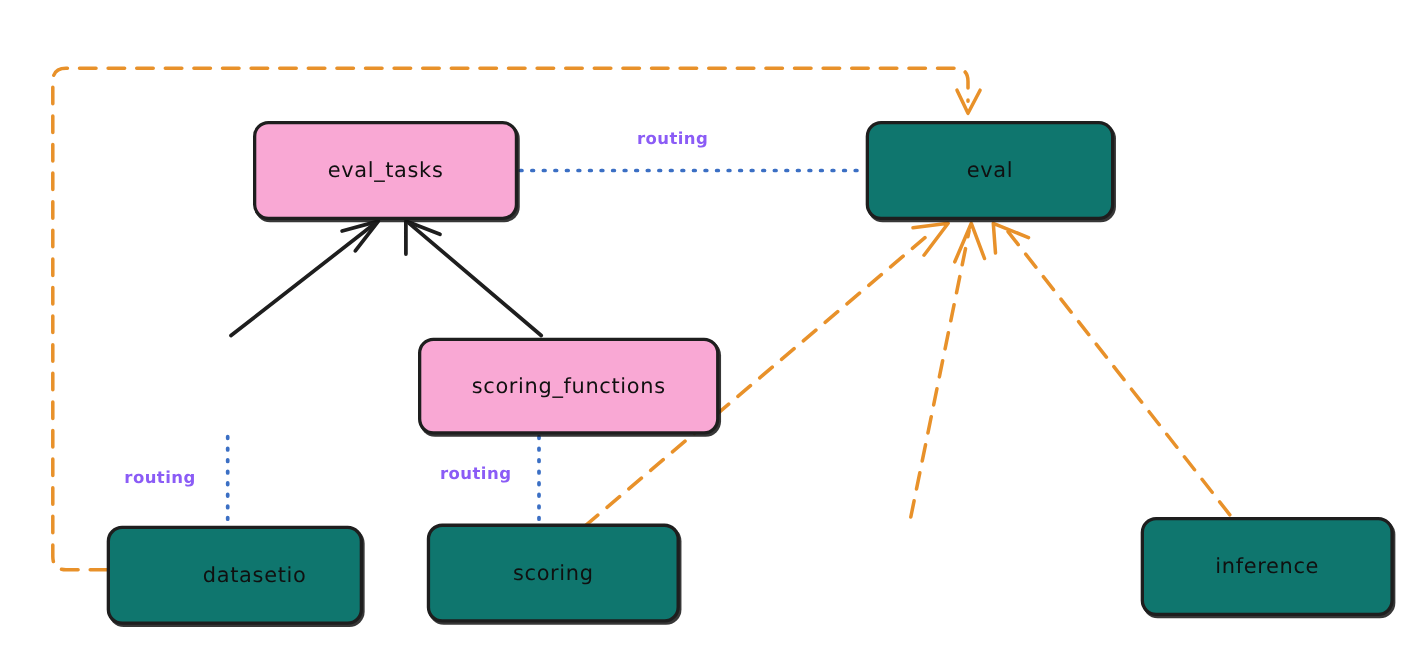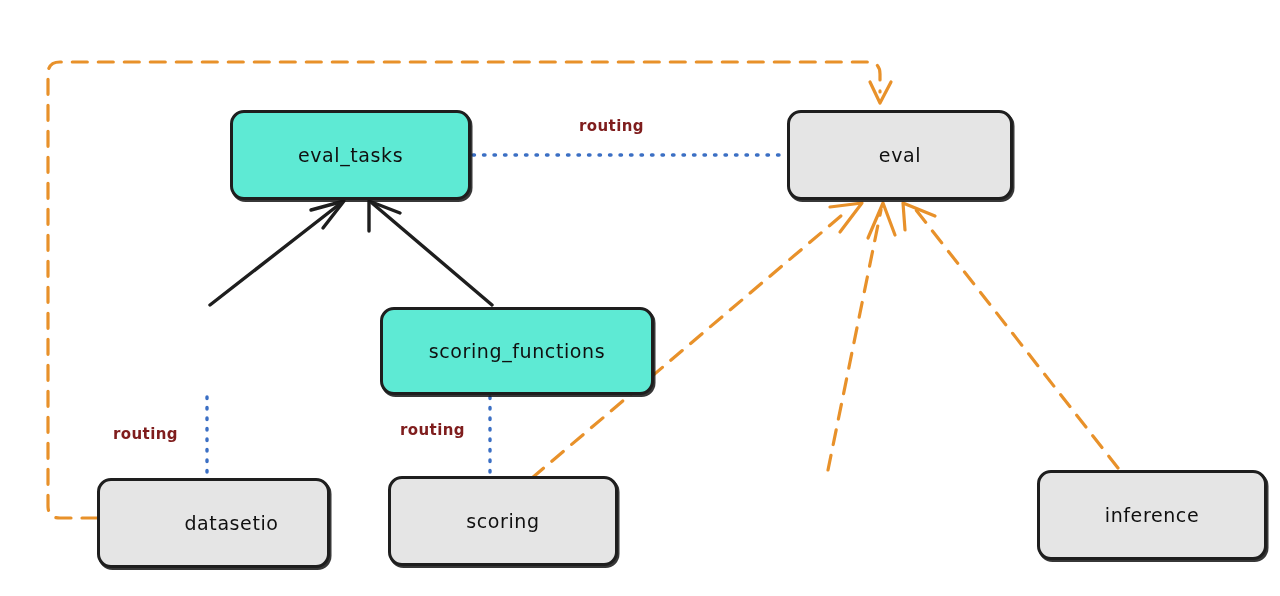--- a/index.html
+++ b/index.html
@@ -30,39 +30,39 @@
     box-sizing: border-box;
     border: 3px solid #1e1e1e;
     border-radius: 14px;
     display: flex;
     align-items: center;
     justify-content: center;
     z-index: 5;
     box-shadow: 1.5px 2px 0 0 rgba(20,20,20,0.85);
   }
   .node-blue {
-    background: #5eead4;
+    background: #f9a8d4;
   }
   .node-green {
-    background: #e5e5e5;
+    background: #0f766e;
   }
   .node-label {
     font-family: "DejaVu Sans", sans-serif;
     font-size: 19px;
     letter-spacing: 0.6px;
     color: #101010;
     white-space: nowrap;
     user-select: none;
   }
   .edge-label {
     position: absolute;
     font-family: "DejaVu Sans", sans-serif;
     font-size: 15px;
     font-weight: 700;
-    color: #7f1d1d;
+    color: #8b5cf6;
     letter-spacing: 0.4px;
     white-space: nowrap;
     z-index: 6;
     user-select: none;
   }
 </style>
 </head>
 <body>
 
 <div id="canvas">

